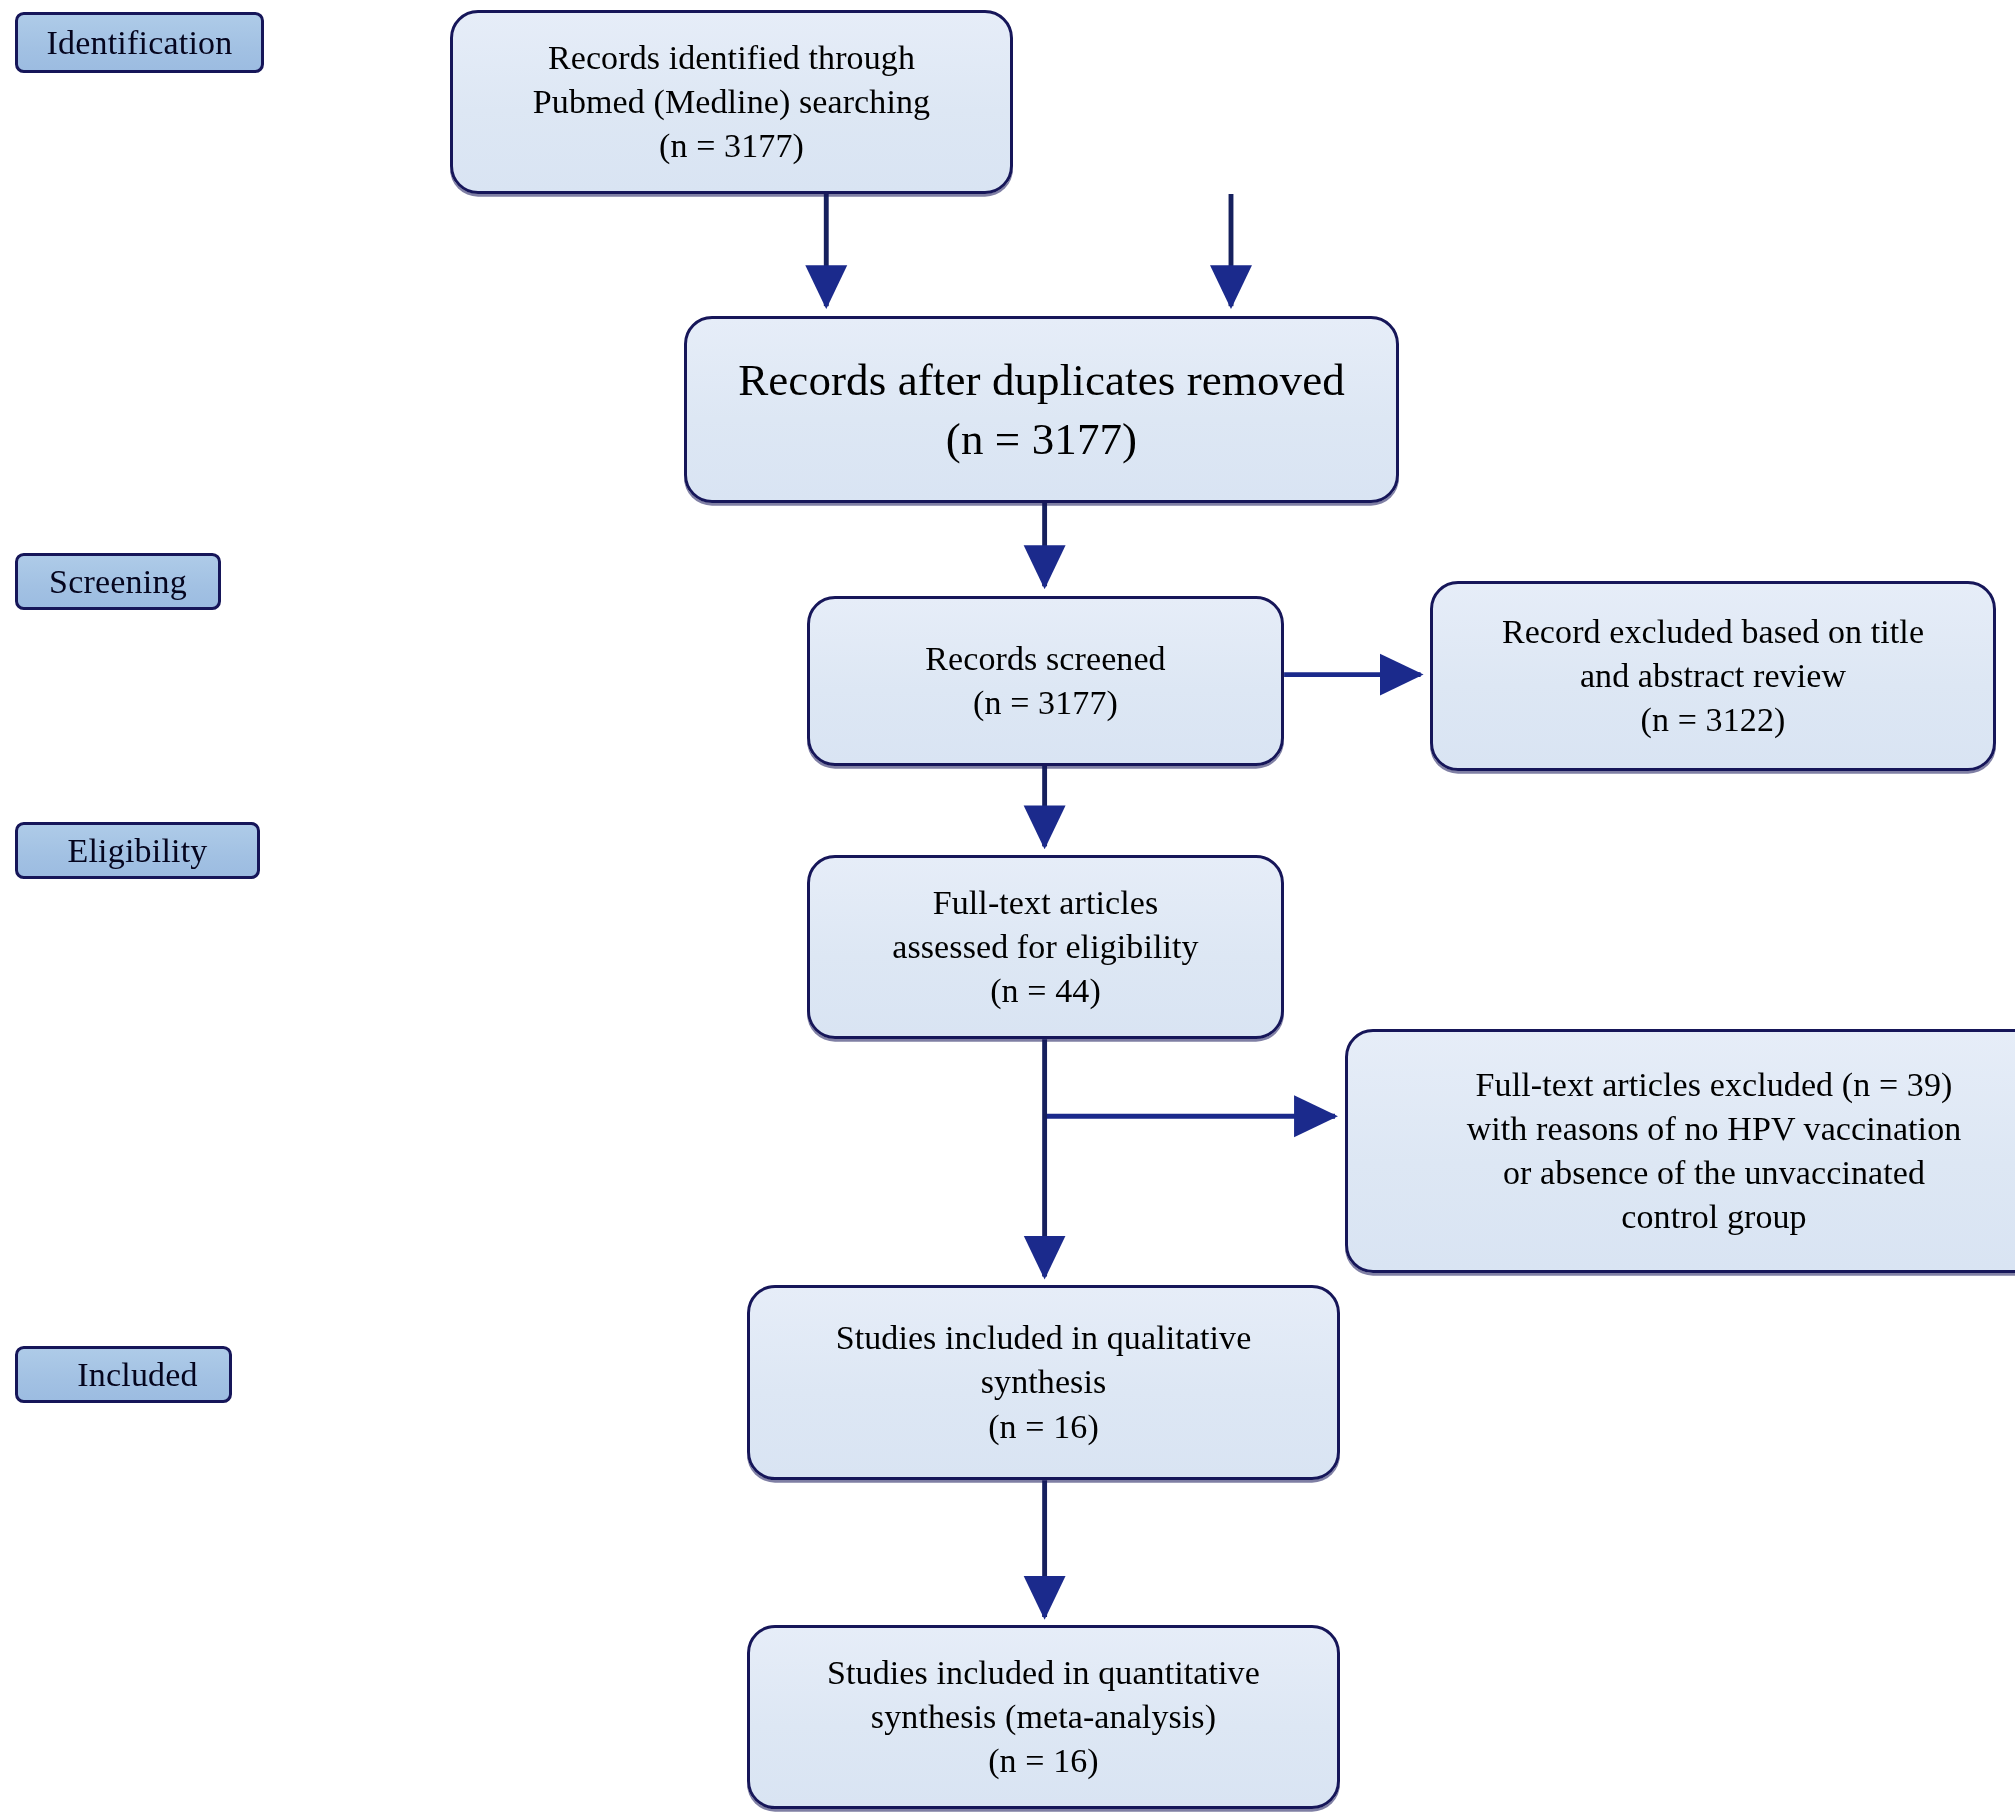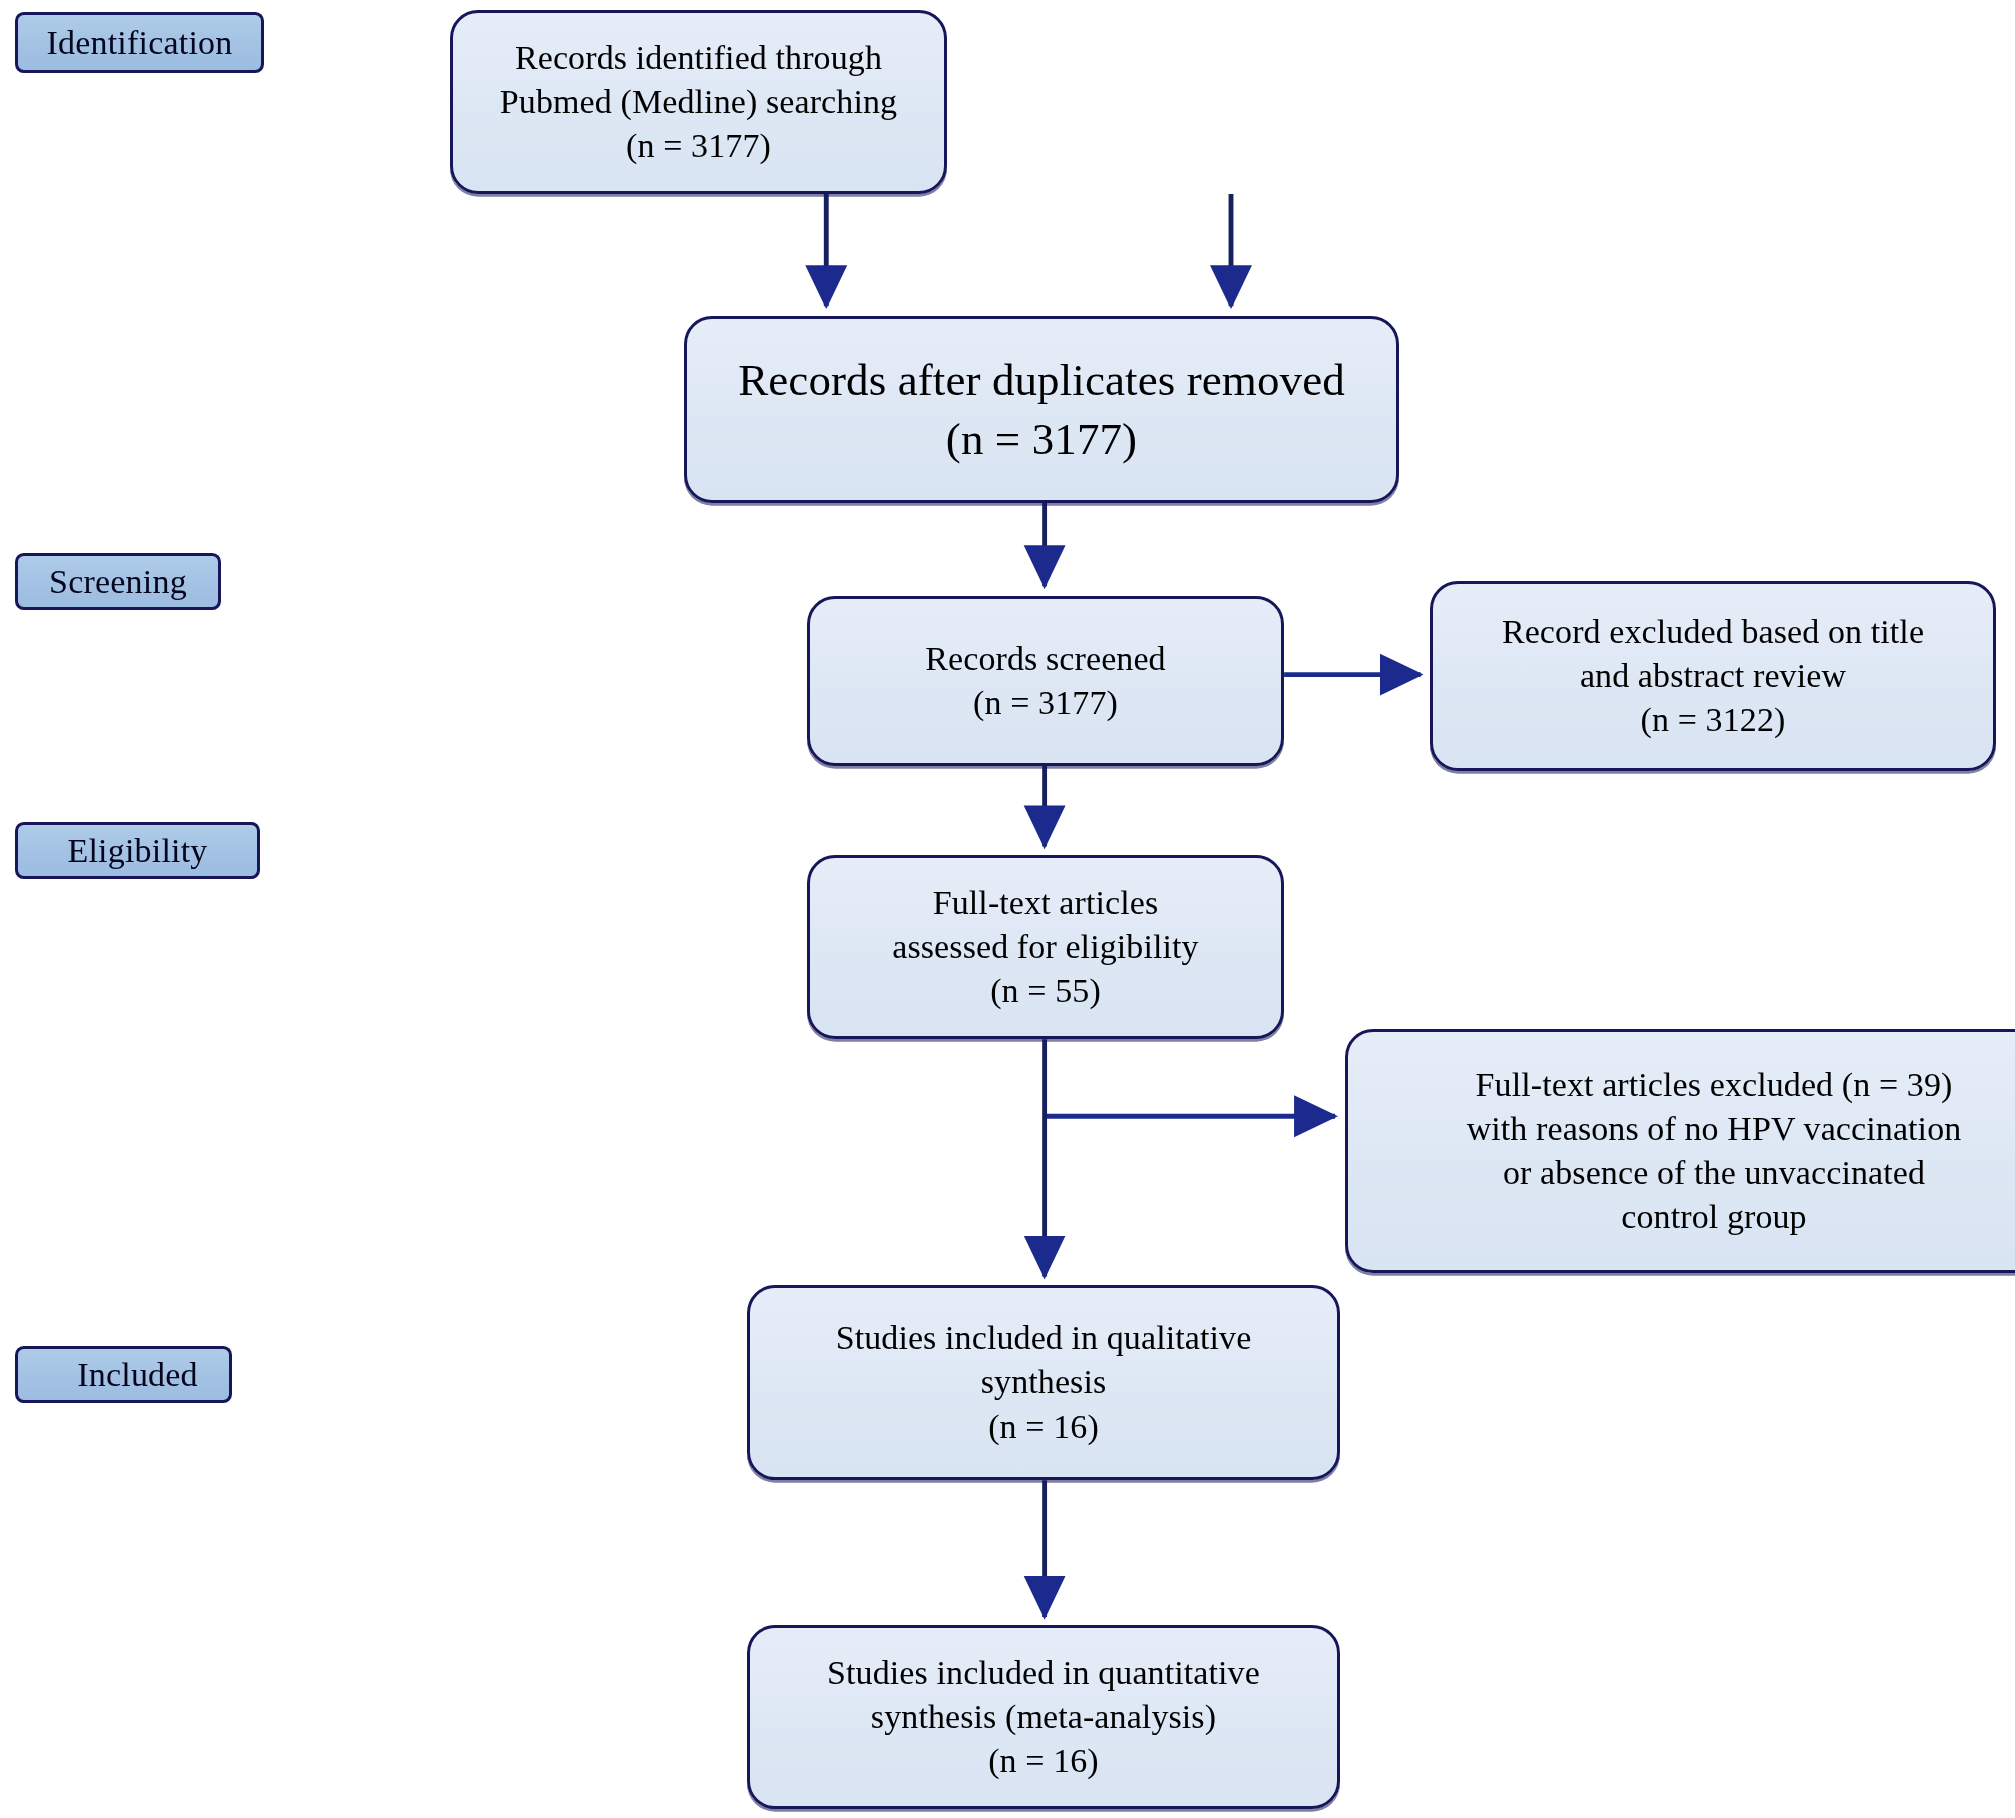--- a/index.html
+++ b/index.html
@@ -54,21 +54,21 @@
     background: linear-gradient(180deg, #aecbe8 0%, #a2c1e3 60%, #9cbce1 100%);
     color: #05051e;
     display: flex;
     align-items: center;
     justify-content: center;
     text-align: center;
     font-size: 34px;
     letter-spacing: 0.2px;
   }
   
-  #node-pubmed       { left: 450px;  top: 9.8px;   width: 497px; height: 184px; font-size: 34px; }
+  #node-pubmed       { left: 450px;  top: 9.8px;   width: 563px; height: 184px; font-size: 34px; }
   #node-other        { left: 1054px; top: 9.8px;   width: 558px; height: 184px; font-size: 34px; }
   #node-dedup        { left: 684px; top: 316px;  width: 715px; height: 187px; font-size: 45px; }
   #node-screened     { left: 807px; top: 596px; width: 477px;  height: 170px; font-size: 34px; }
   #node-rec-excluded { left: 1430px; top: 581px; width: 566px; height: 190px; font-size: 34px; }
   #node-fulltext     { left: 807px; top: 855px; width: 477px;  height: 184px; font-size: 34px; }
   #node-ft-excluded  { left: 1345px; top: 1029px; width: 738px; height: 244px; font-size: 34px; }
   #node-qual         { left: 747px; top: 1285px; width: 593px; height: 195px; font-size: 34px; }
   #node-quant        { left: 747px; top: 1625px; width: 593px; height: 184px; font-size: 34px; }
 
   
@@ -157,21 +157,21 @@
 
   <div class="node" id="node-rec-excluded">
     <span class="txt">Record excluded based on title
 and abstract review
 (n = 3122)</span>
   </div>
 
   <div class="node" id="node-fulltext">
     <span class="txt">Full-text articles
 assessed for eligibility
-(n = 55)</span>
+(n = 44)</span>
   </div>
 
   <div class="node" id="node-ft-excluded">
     <span class="txt">Full-text articles excluded (n = 39)
 with reasons of no HPV vaccination
 or absence of the unvaccinated
 control group</span>
   </div>
 
   <div class="node" id="node-qual">

